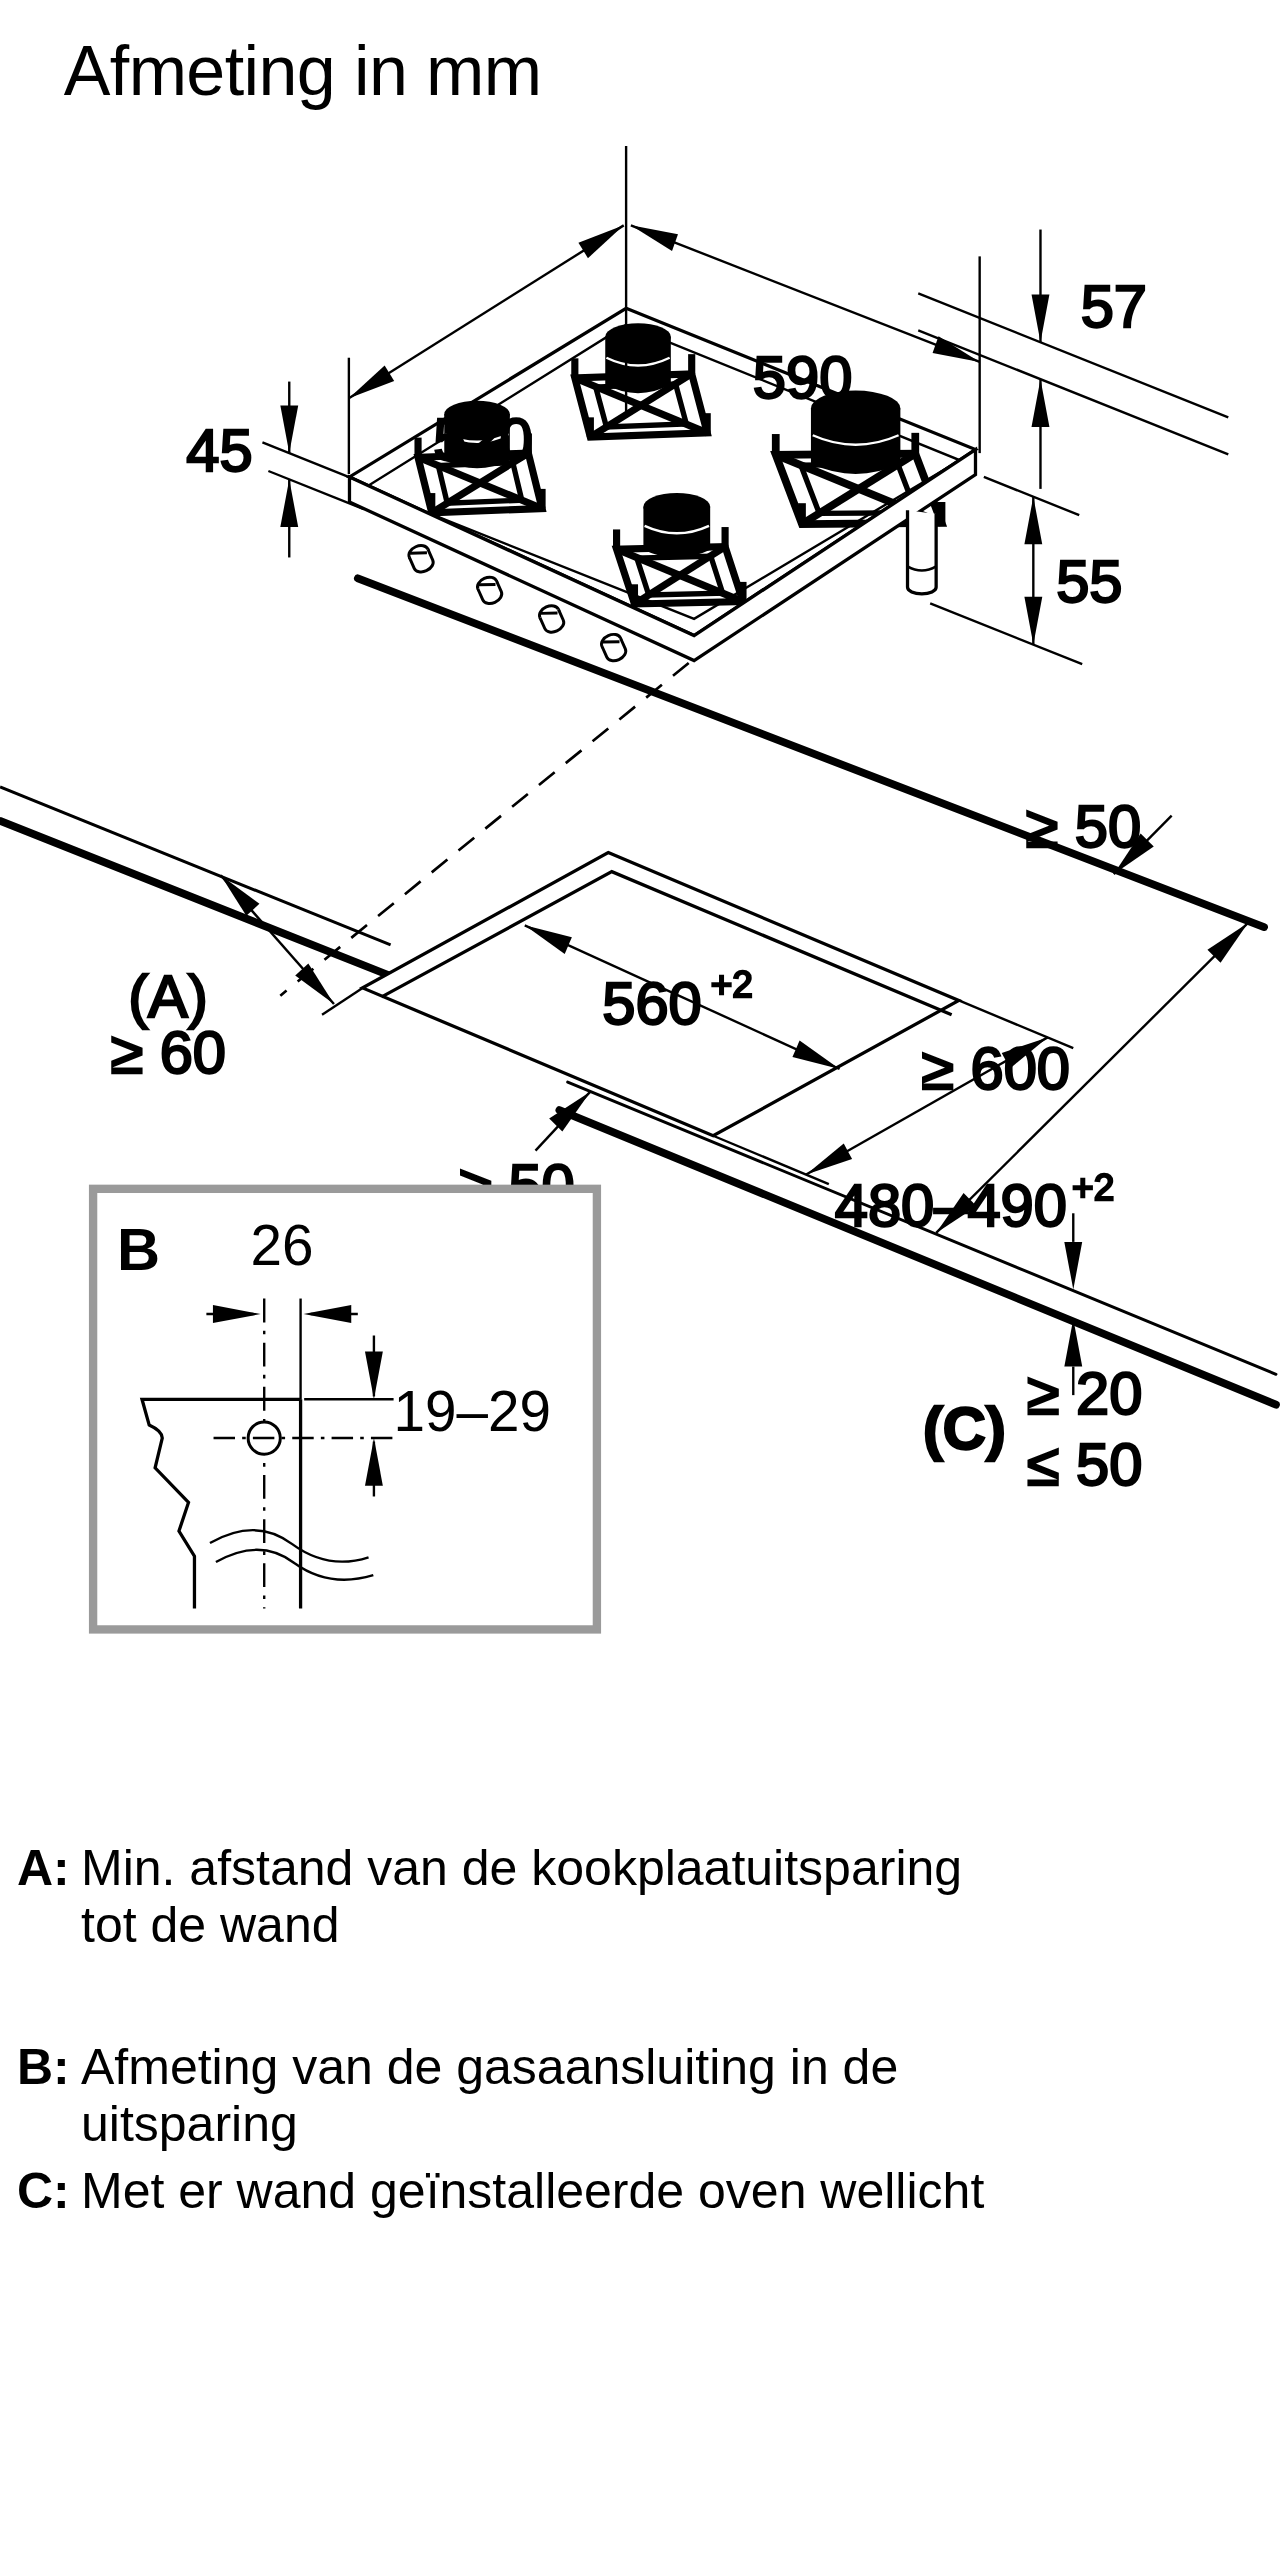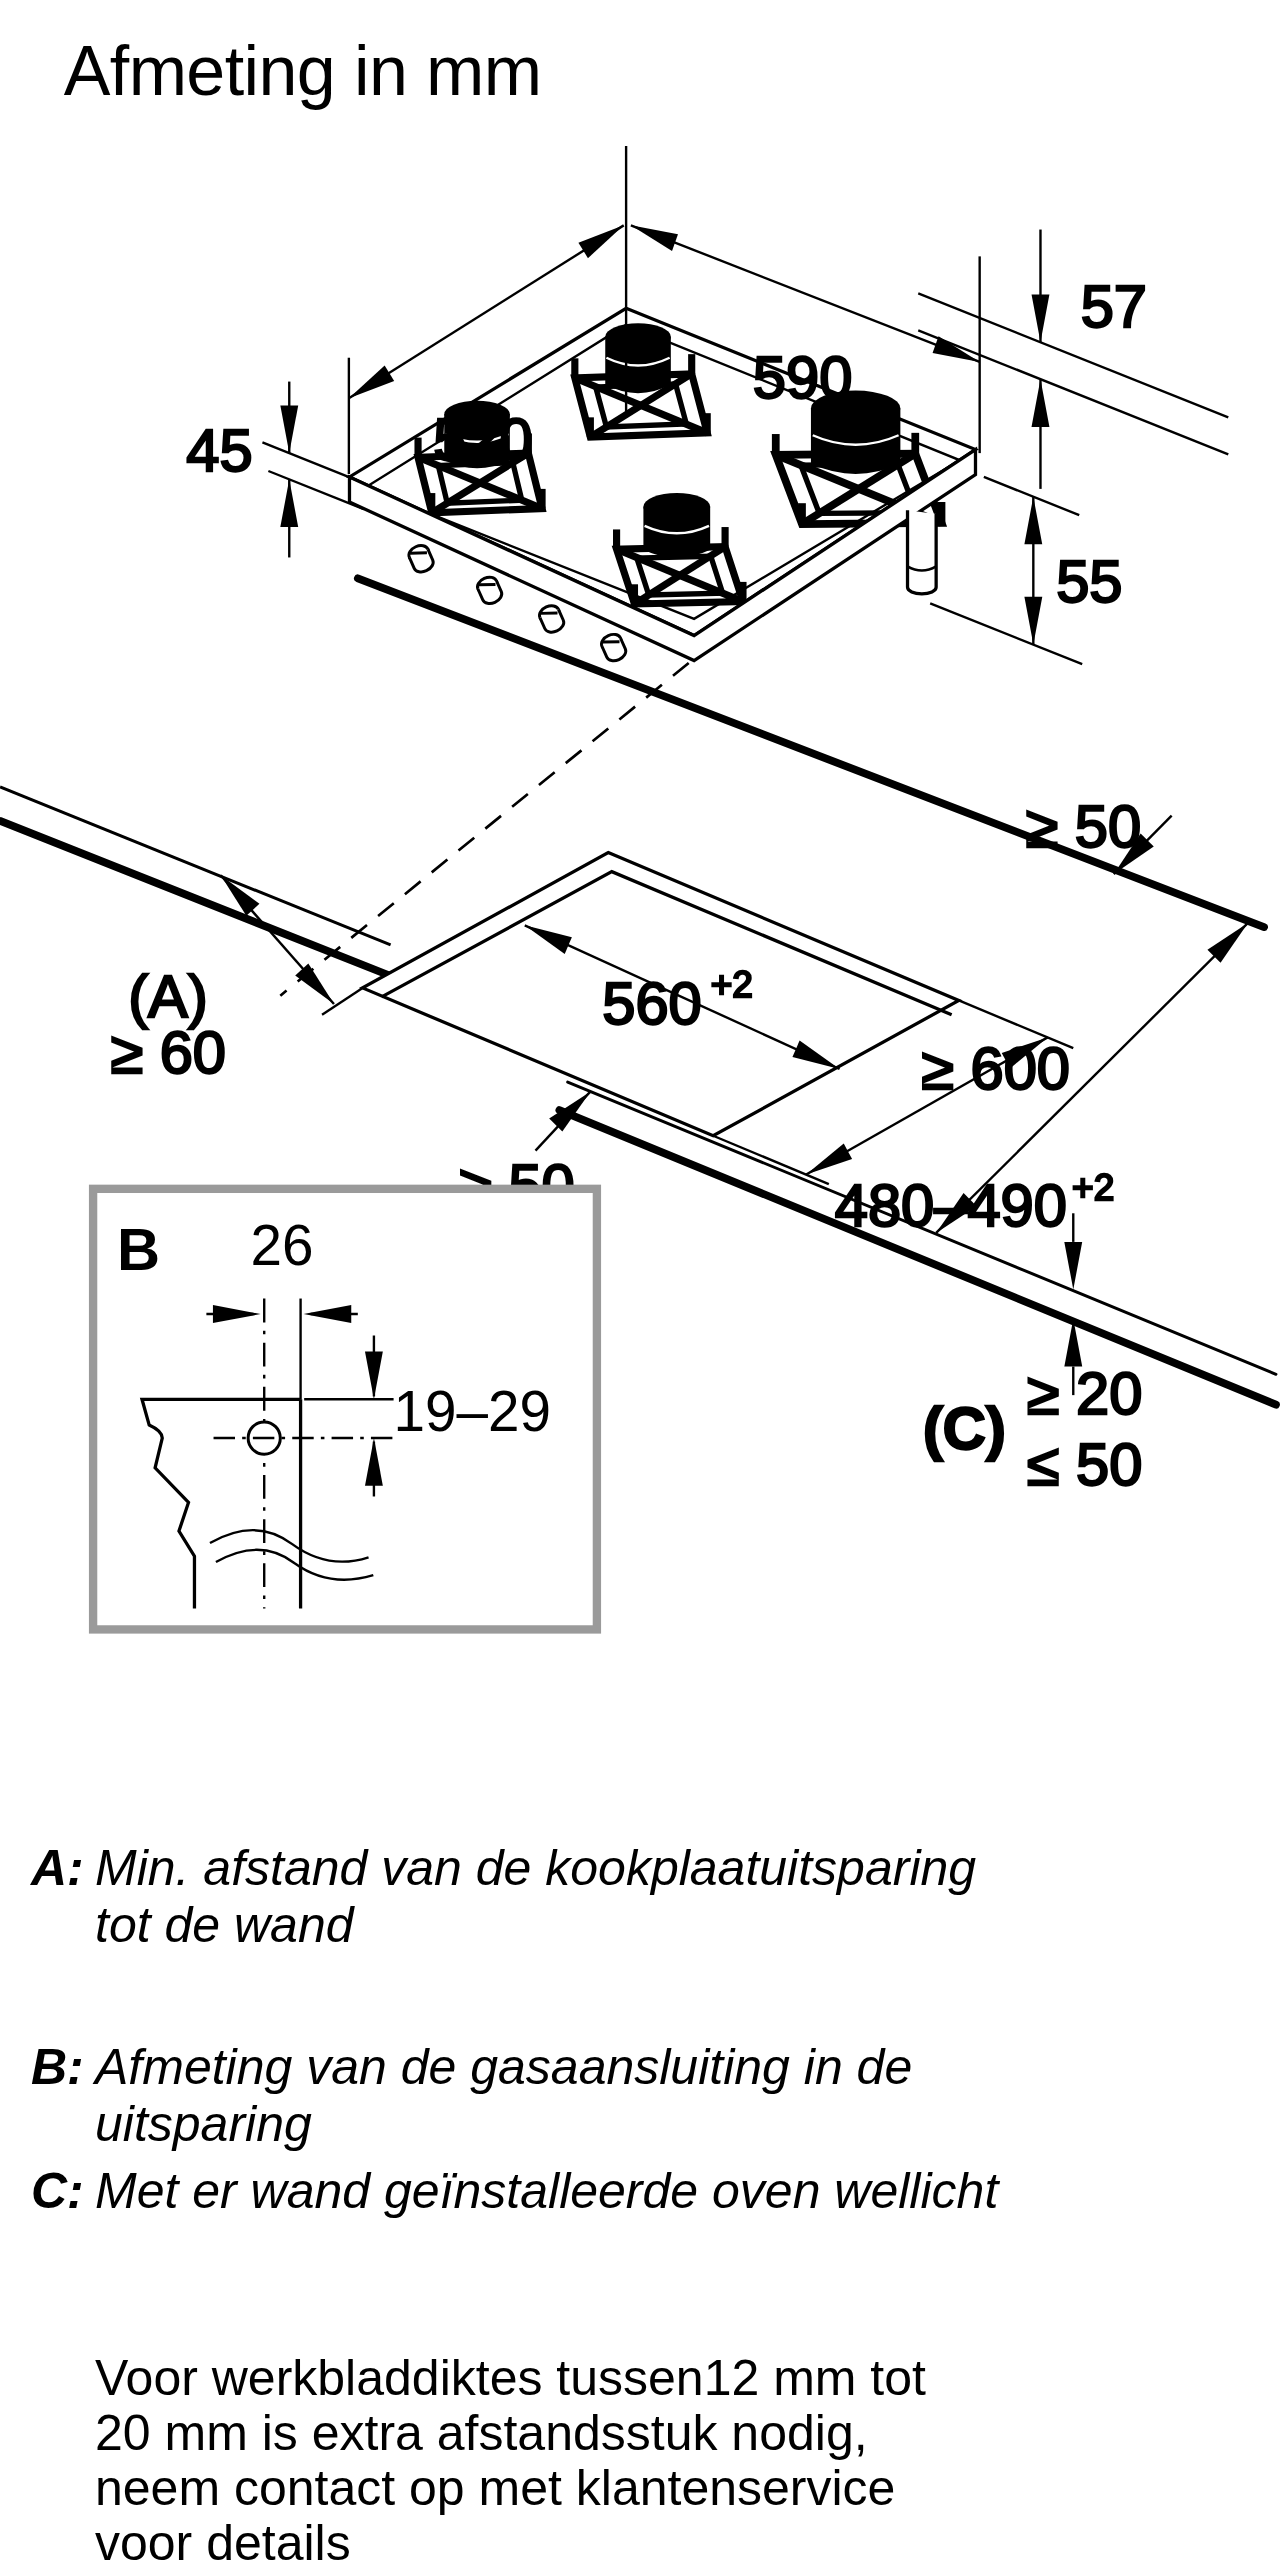--- a/index.html
+++ b/index.html
@@ -5,22 +5,22 @@
   html,body{margin:0;padding:0;background:#fff;}
   #page{position:relative;width:1288px;height:2576px;background:#fff;overflow:hidden;
         font-family:"Liberation Sans",sans-serif;color:#000;}
   #title{position:absolute;left:22.7px;top:31px;font-size:70px;letter-spacing:-0.6px;white-space:nowrap;margin-left:41px;}
   #drawing{position:absolute;left:0;top:0;}
   svg text{font-family:"Liberation Sans",sans-serif;fill:#000;}
   .t100{font-size:100px;}
   .t95{font-size:95px;}
   .t62{font-size:62px;}
   .tb{font-weight:bold;}
-  .legend-item{position:absolute;left:31px;width:1187px;padding-left:64px;text-indent:-64px;
-               font-size:50px;line-height:57px;font-style:italic;}
+  .legend-item{position:absolute;left:17px;width:1187px;padding-left:64px;text-indent:-64px;
+               font-size:50px;line-height:57px;}
   .legend-item b{display:inline-block;width:64px;text-indent:0;font-weight:bold;}
   .legend-line{text-indent:0;}
   #note{position:absolute;left:95px;top:2351px;width:1073px;font-size:50px;line-height:55px;}
 </style>
 </head>
 <body>
 
 <div id="page">
 
   <div id="title">Afmeting in mm</div>
@@ -237,21 +237,15 @@
     <span class="legend-line">tot de wand</span>
   </div>
   <div class="legend-item" style="top:2039px">
     <b>B:</b><span class="legend-line">Afmeting van de gasaansluiting in de</span><br>
     <span class="legend-line">uitsparing</span>
   </div>
   <div class="legend-item" style="top:2163px">
     <b>C:</b><span class="legend-line">Met er wand geïnstalleerde oven wellicht</span><br>
   </div>
 
-  <div id="note">
-    <span>Voor werkbladdiktes tussen12 mm tot</span><br>
-    <span>20 mm is extra afstandsstuk nodig,</span><br>
-    <span>neem contact op met klantenservice</span><br>
-    <span>voor details</span>
-  </div>
 
 </div>
 
 
 </body></html>

